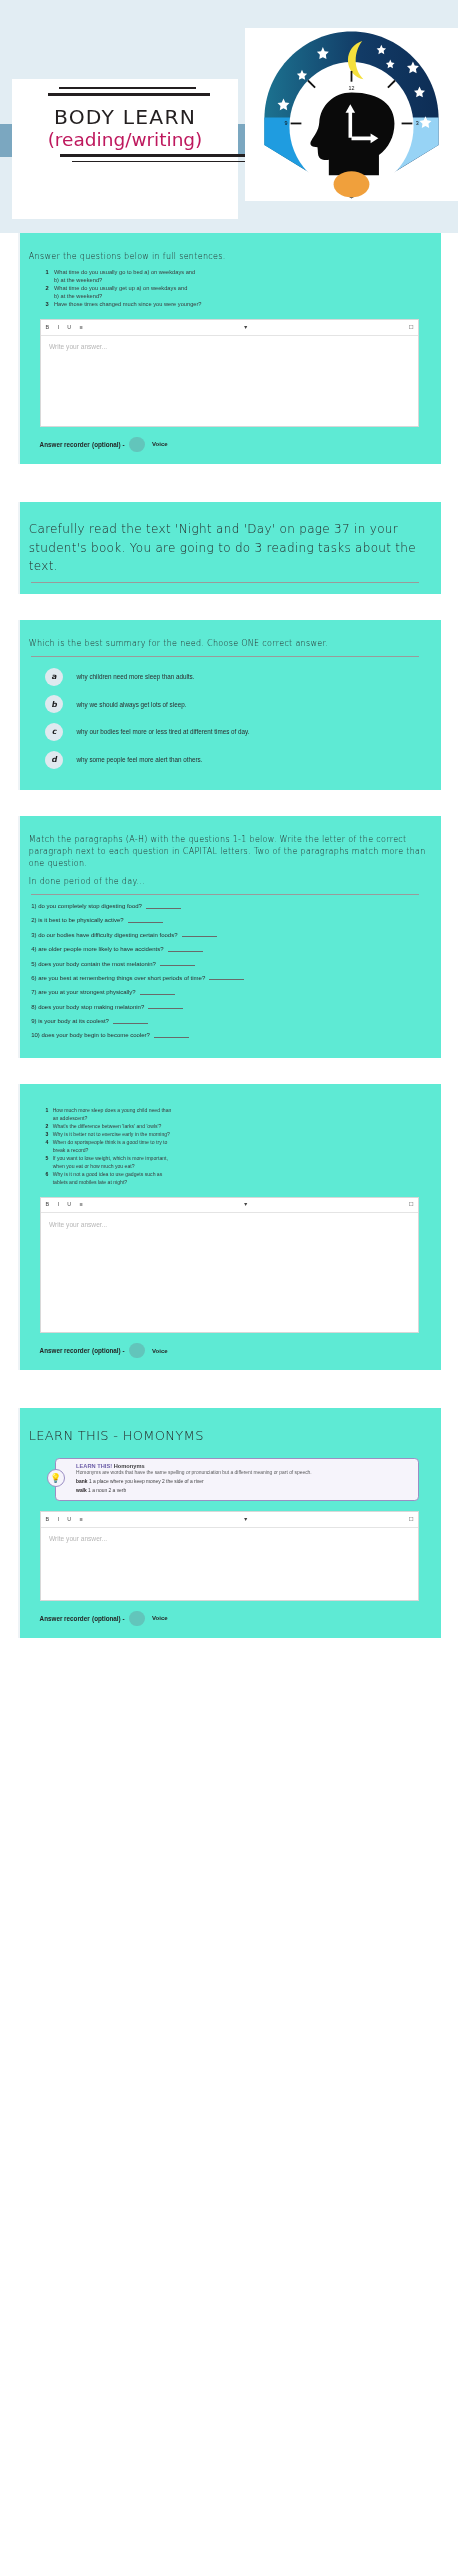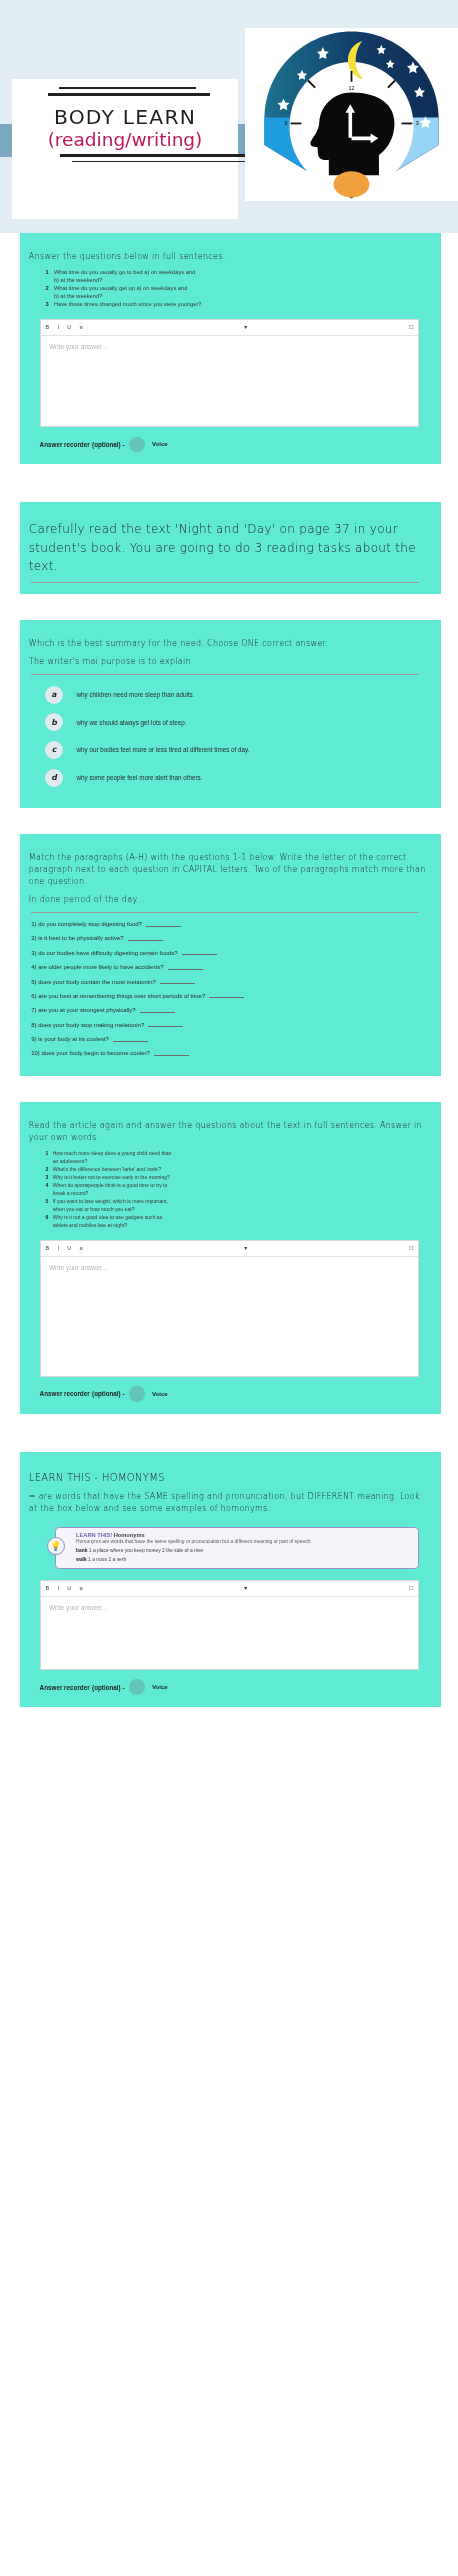--- a/index.html
+++ b/index.html
@@ -454,21 +454,20 @@
     <div class="hw-instruction handwrite big">Carefully read the text 'Night and 'Day' on page 37 in your student's book. You are going to do 3 reading tasks about the text.</div>
     <div class="thin-rule"></div>
   </div>
 
   <div class="gap-md"></div>
 
   <div class="sheet-inner section">
     <div class="sheet-edge"></div>
 
     <div class="hw-instruction handwrite">Which is the best summary for the need. Choose ONE correct answer.</div>
-    <div class="hw-instruction handwrite">The writer's mai purpose is to explain</div>
     <div class="thin-rule"></div>
 
     <div class="mc-list">
       <div class="mc-item">
         <span class="mc-bubble">a</span>
         <span class="mc-text">why children need more sleep than adults.</span>
       </div>
       <div class="mc-item">
         <span class="mc-bubble">b</span>
         <span class="mc-text">why we should always get lots of sleep.</span>
@@ -535,21 +534,20 @@
         <span class="blankline"></span>
       </div>
     </div>
   </div>
 
   <div class="gap-md"></div>
 
   <div class="sheet-inner section">
     <div class="sheet-edge"></div>
 
-    <div class="hw-instruction handwrite">Read the article again and answer the questions about the text in full sentences. Answer in your own words.</div>
 
     <div class="article-list">
       <div class="art-row">
         <span class="art-num">1</span>
         <span class="art-txt">How much more sleep does a young child need than</span>
       </div>
       <div class="art-row">
         <span class="art-num"></span>
         <span class="art-txt">an adolescent?</span>
       </div>
@@ -612,22 +610,21 @@
       <span class="recorder-dot"></span>
       <span class="recorder-voice">Voice</span>
     </div>
   </div>
 
   <div class="gap-lg"></div>
 
   <div class="sheet-inner section">
     <div class="sheet-edge"></div>
 
-    <div class="hw-instruction handwrite" style="font-size:10px">LEARN THIS - HOMONYMS</div>
-    <div class="hw-instruction handwrite">= are words that have the SAME spelling and pronunciation, but DIFFERENT meaning. Look at the box below and see some examples of homonyms.</div>
+    <div class="hw-instruction handwrite" style="font-size:13px">LEARN THIS - HOMONYMS</div>
 
     <div class="learn-wrap">
       <div class="learn-box">
         <div class="learn-bulb">💡</div>
         <div class="learn-title">
           <span>LEARN THIS!</span>
           <span class="sub">Homonyms</span>
         </div>
         <div class="learn-body">Homonyms are words that have the same spelling or pronunciation but a different meaning or part of speech.</div>
         <div class="learn-ex">

